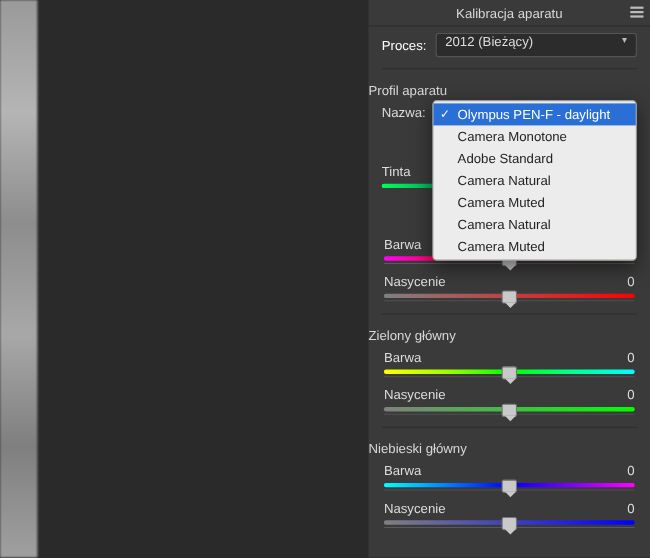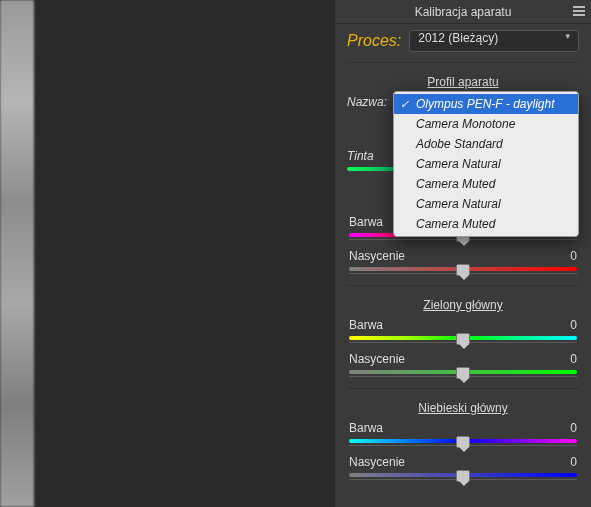--- a/index.html
+++ b/index.html
@@ -6,24 +6,24 @@
 html, body { width: 591px; height: 507px; overflow: hidden; }
 body { display: flex; background: #2a2a2a; }
 .image-strip { width: 34px; height: 100%; background: linear-gradient(180deg, #9a9a9a 0%, #b5b5b5 20%, #8d8d8d 40%, #a8a8a8 60%, #7f7f7f 80%, #a0a0a0 100%); filter: blur(1px); }
 .gap { flex: 1; background: #2a2a2a; }
 .panel { width: 256px; background: #3a3a3a; color: #ccc; font-size: 12px; padding-bottom: 10px; }
 .panel-header { display: flex; align-items: center; justify-content: center; position: relative; height: 24px; border-bottom: 1px solid #2b2b2b; }
 .panel-title { color: #d8d8d8; font-size: 12px; }
 .panel-menu { position: absolute; right: 6px; top: 4px; color: #bbb; cursor: pointer; }
 .panel-menu span { display: block; width: 12px; height: 2px; background: #bbb; margin: 2px 0; }
 .row { display: flex; align-items: center; padding: 6px 12px; gap: 8px; }
-.row-label { color: #eab308; font-size: 16px; font-style: italic; }
+.row-label { color: #ffffff; font-size: 12px; }
 .select { flex: 1; background: #2c2c2c; border: 1px solid #555; border-radius: 3px; height: 22px; display: flex; align-items: flex-start; justify-content: space-between; padding: 0 8px; color: #ddd; cursor: pointer; }
 .select .chev { font-size: 9px; color: #bbb; }
-.section-title { text-align: center; color: #d8d8d8; padding: 8px 0 4px; font-size: 12px; text-decoration: underline; }
+.section-title { text-align: left; color: #d8d8d8; padding: 8px 0 4px; font-size: 12px; }
 .divider { border: none; border-top: 1px solid #2f2f2f; margin: 4px 12px; }
 .slider-block { padding: 2px 14px 6px; }
 .slider-row { display: flex; justify-content: space-between; align-items: center; margin-bottom: 2px; }
 .slider-name { color: #ddd; font-size: 12px; }
 .slider-value { color: #ddd; font-size: 12px; min-width: 20px; text-align: right; }
 .track { position: relative; height: 10px; margin-top: 2px; }
 .track .grad { position: absolute; left: 0; right: 0; top: 2px; height: 4px; border-radius: 2px; }
 .track .line { position: absolute; left: 0; right: 0; top: 8px; height: 1px; background: #1e1e1e; border-top: 1px solid #5a5a5a; }
 .thumb { position: absolute; top: -1px; width: 14px; height: 12px; background: #c9c9c9; border: 1px solid #777; border-radius: 2px 2px 2px 2px; left: calc(50% - 7px); }
 .thumb::after { content: ""; position: absolute; bottom: -5px; left: 2px; width: 0; height: 0; border-left: 5px solid transparent; border-right: 5px solid transparent; border-top: 5px solid #c9c9c9; }
@@ -31,21 +31,21 @@
 
 .grad-tinta { background: linear-gradient(90deg, #00ff5a, #00a060, #666, #b000b0, #ff00ff); }
 .grad-red-hue { background: linear-gradient(90deg, #ff00ff, #ff0040, #ff0000, #ff6a00, #ffff00); }
 .grad-red-sat { background: linear-gradient(90deg, #808080, #ff0000); }
 .grad-green-hue { background: linear-gradient(90deg, #ffff00, #a0ff00, #00ff00, #00ff90, #00ffff); }
 .grad-green-sat { background: linear-gradient(90deg, #808080, #00ff00); }
 .grad-blue-hue { background: linear-gradient(90deg, #00ffff, #0080ff, #0000ff, #8000ff, #ff00ff); }
 .grad-blue-sat { background: linear-gradient(90deg, #808080, #0000ff); }
 
 
-.popup-wrap { position: relative; padding: 0 12px; font-style: italic; }
+.popup-wrap { position: relative; padding: 0 12px; }
 .popup-label { position: absolute; left: 12px; top: 2px; color: #ddd; font-size: 12px; }
 .popup { position: absolute; left: 58px; right: 12px; top: -2px; background: #ececec; border: 1px solid #9a9a9a; border-radius: 4px; box-shadow: 0 6px 18px rgba(0,0,0,0.5); padding: 2px 0; z-index: 10; }
 .popup-item { display: flex; align-items: center; padding: 2px 10px 2px 22px; font-size: 12px; color: #222; position: relative; cursor: pointer; line-height: 16px; }
 .popup-item.selected { background: #2a6fd6; color: #fff; }
 .popup-item.selected .check { color: #fff; }
 .check { position: absolute; left: 6px; font-size: 11px; color: #222; }
 .hidden-under { height: 120px; } 
 .obscured { color: #ddd; text-align: center; font-size: 12px; padding-top: 2px; letter-spacing: 0.2px; }
 </style>
 </head>

